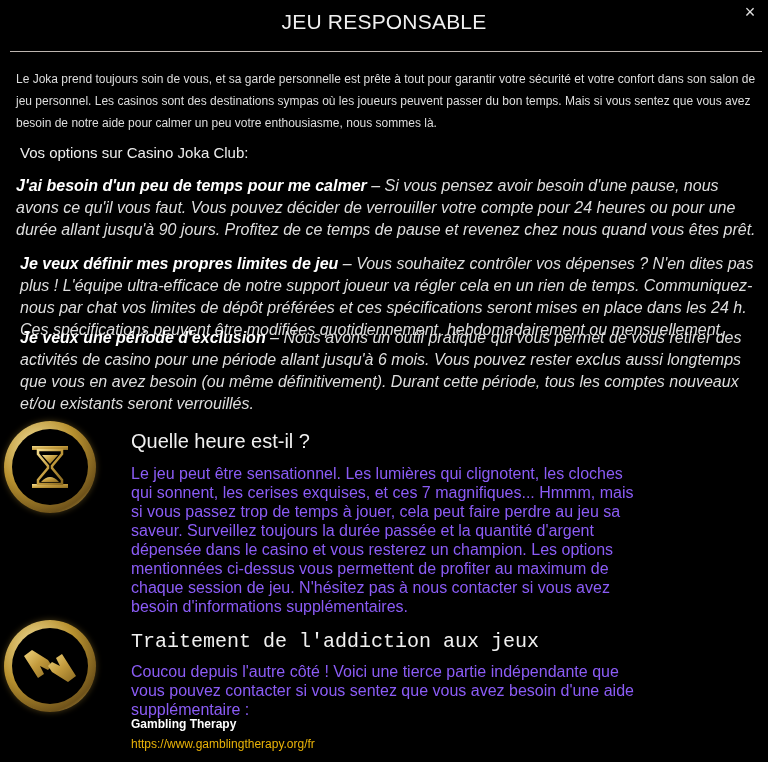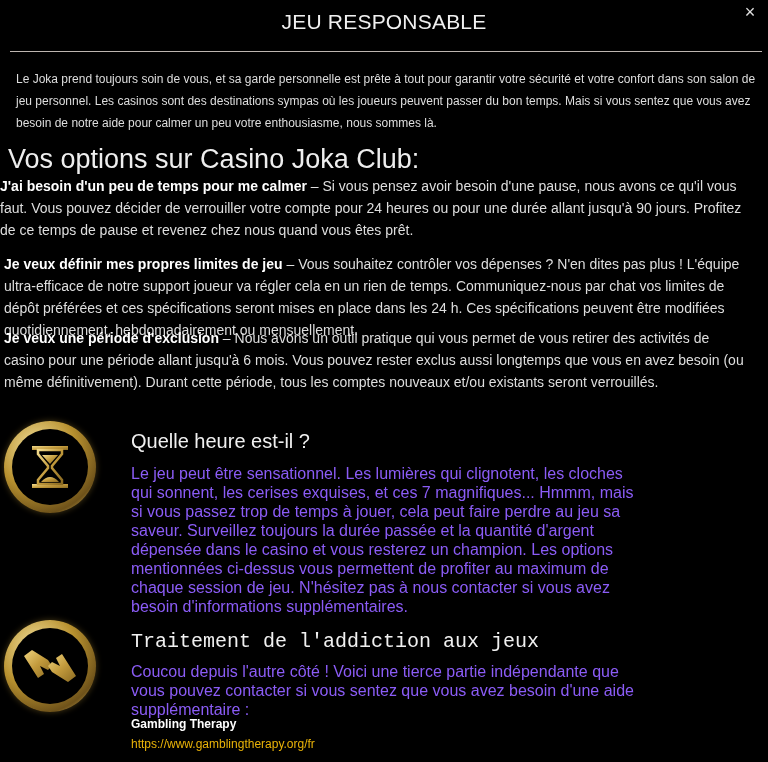--- a/index.html
+++ b/index.html
@@ -22,26 +22,26 @@
     }
     .divider {
       position: absolute; top: 51px; left: 10px; right: 6px;
       height: 1px; background: #bdb5b0;
     }
     .intro {
       position: absolute; top: 68px; left: 16px; width: 740px;
       font-size: 12px; line-height: 22px; color: #dedede;
     }
     .options-heading {
-      position: absolute; top: 144px; left: 8px;
-      font-size: 27px; color: #eeeeee; font-weight: normal;
+      position: absolute; top: 144px; left: 20px;
+      font-size: 15px; color: #eeeeee; font-weight: normal;
     }
     .opt {
-      position: absolute; left: 0; width: 742px;
-      font-size: 14px; line-height: 22px; color: #dedede;
+      position: absolute; left: 16px; width: 742px;
+      font-size: 16px; line-height: 22px; color: #dedede; font-style: italic;
     }
     .opt b { color: #ffffff; }
     .opt1 { top: 175px; }
     .opt2 { top: 249px; }
     .opt3 { top: 323px; }
     .emblem {
       position: absolute; left: 4px; width: 92px; height: 92px;
       border-radius: 50%;
       background: radial-gradient(circle at 35% 30%, #f5e3a0, #b8912f 45%, #6e521a 75%, #d7b760 95%);
       box-shadow: 0 0 6px rgba(200,160,60,0.35);

